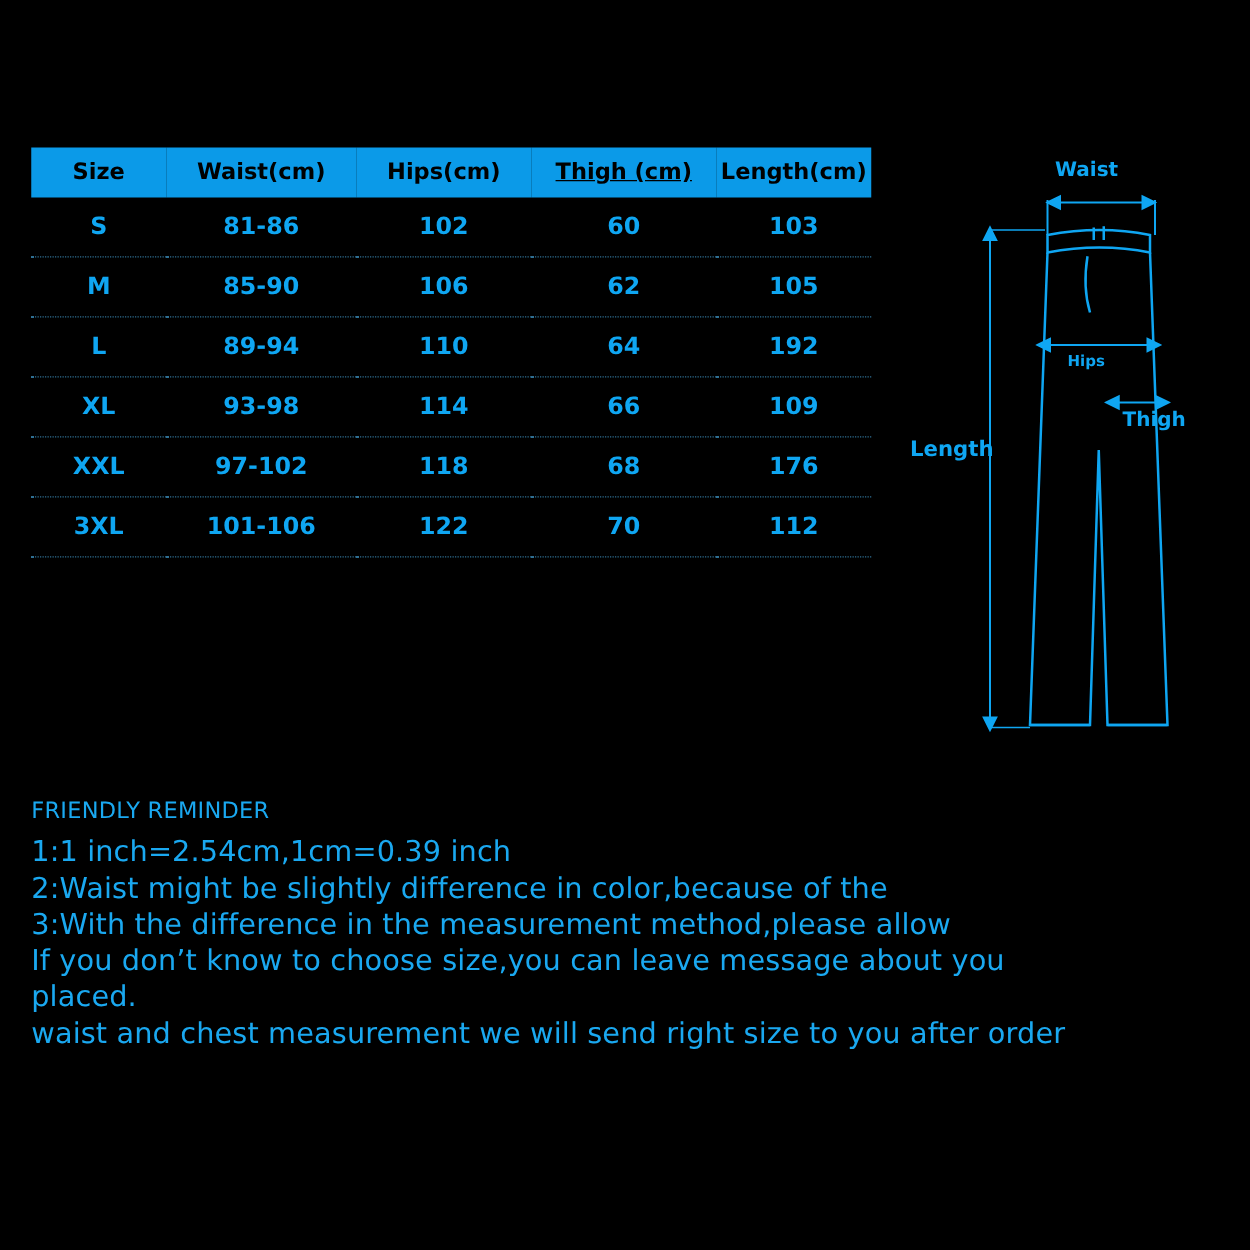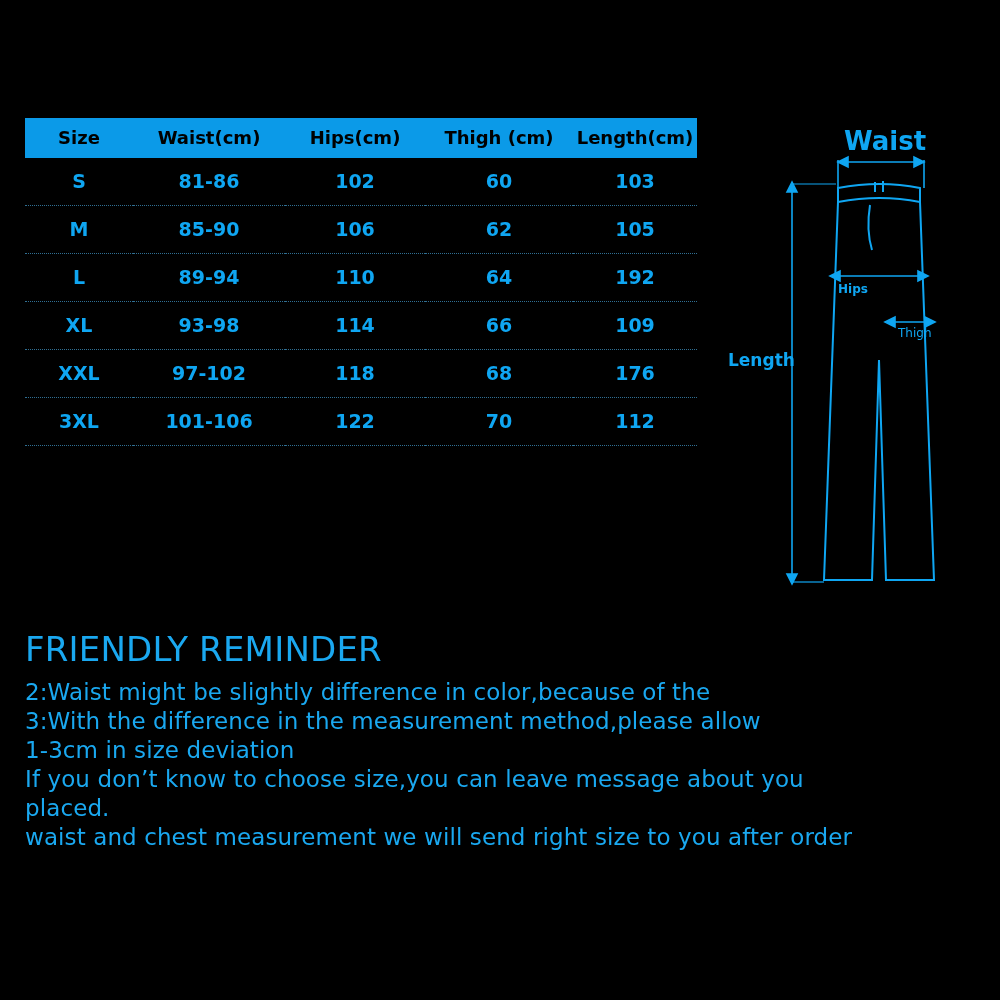--- a/index.html
+++ b/index.html
@@ -52,75 +52,75 @@
     border-bottom: 1px dotted #2f6f93;
     font-family: "DejaVu Sans", sans-serif;
   }
   .size-table tr:last-child td {
     border-bottom: 1px dotted #2f6f93;
     text-align: center;
   }
   .col-size { width: 108px; }
   .col-waist { width: 152px; }
   .col-hips { width: 140px; }
-  .col-thigh { width: 148px; }
+  .col-thigh { width: 148px; text-decoration: underline; }
   .col-length { width: 124px; }
 
   
   .diagram {
     position: absolute;
     left: 720px;
     top: 110px;
     width: 270px;
     height: 510px;
   }
   .diagram svg { display: block; }
   .diagram-label {
     position: absolute;
     color: #0fa6f2;
     font-family: "DejaVu Sans", sans-serif;
   }
   .lbl-waist {
     left: 124px;
     top: 16px;
-    font-size: 26px;
+    font-size: 16px;
     font-weight: bold;
   }
   .lbl-hips {
-    left: 118px;
+    left: 134px;
     top: 172px;
     font-size: 12px;
     font-weight: bold;
   }
   .lbl-thigh {
     left: 178px;
     top: 216px;
-    font-size: 12px;
-    font-weight: normal;
+    font-size: 16px;
+    font-weight: bold;
   }
   .lbl-length {
     left: 8px;
     top: 240px;
     font-size: 17px;
     font-weight: bold;
   }
 
   
   .reminder {
     position: absolute;
     left: 25px;
     top: 632px;
     width: 930px;
     color: #1aa8f0;
     font-family: "DejaVu Sans", sans-serif;
   }
   .reminder-title {
-    font-size: 34px;
+    font-size: 18px;
     line-height: 34px;
-    margin-bottom: 12px;
+    margin-bottom: 2px;
     letter-spacing: 0.2px;
   }
   .reminder-line {
     font-size: 23px;
     line-height: 29px;
     letter-spacing: 0.1px;
   }
 </style>
 </head>
 <body>
@@ -229,21 +229,21 @@
     </svg>
 
     <div class="diagram-label lbl-waist">Waist</div>
     <div class="diagram-label lbl-hips">Hips</div>
     <div class="diagram-label lbl-thigh">Thigh</div>
     <div class="diagram-label lbl-length">Length</div>
   </div>
 
   <div class="reminder">
     <div class="reminder-title">FRIENDLY REMINDER</div>
+    <div class="reminder-line">1:1 inch=2.54cm,1cm=0.39 inch</div>
     <div class="reminder-line">2:Waist might be slightly difference in color,because of the</div>
     <div class="reminder-line">3:With the difference in the measurement method,please allow</div>
-    <div class="reminder-line">1-3cm in size deviation</div>
     <div class="reminder-line">If you don’t know to choose size,you can leave message about you</div>
     <div class="reminder-line">placed.</div>
     <div class="reminder-line">waist and chest measurement we will send right size to you after order</div>
   </div>
 
 </div>
 
 </body></html>

